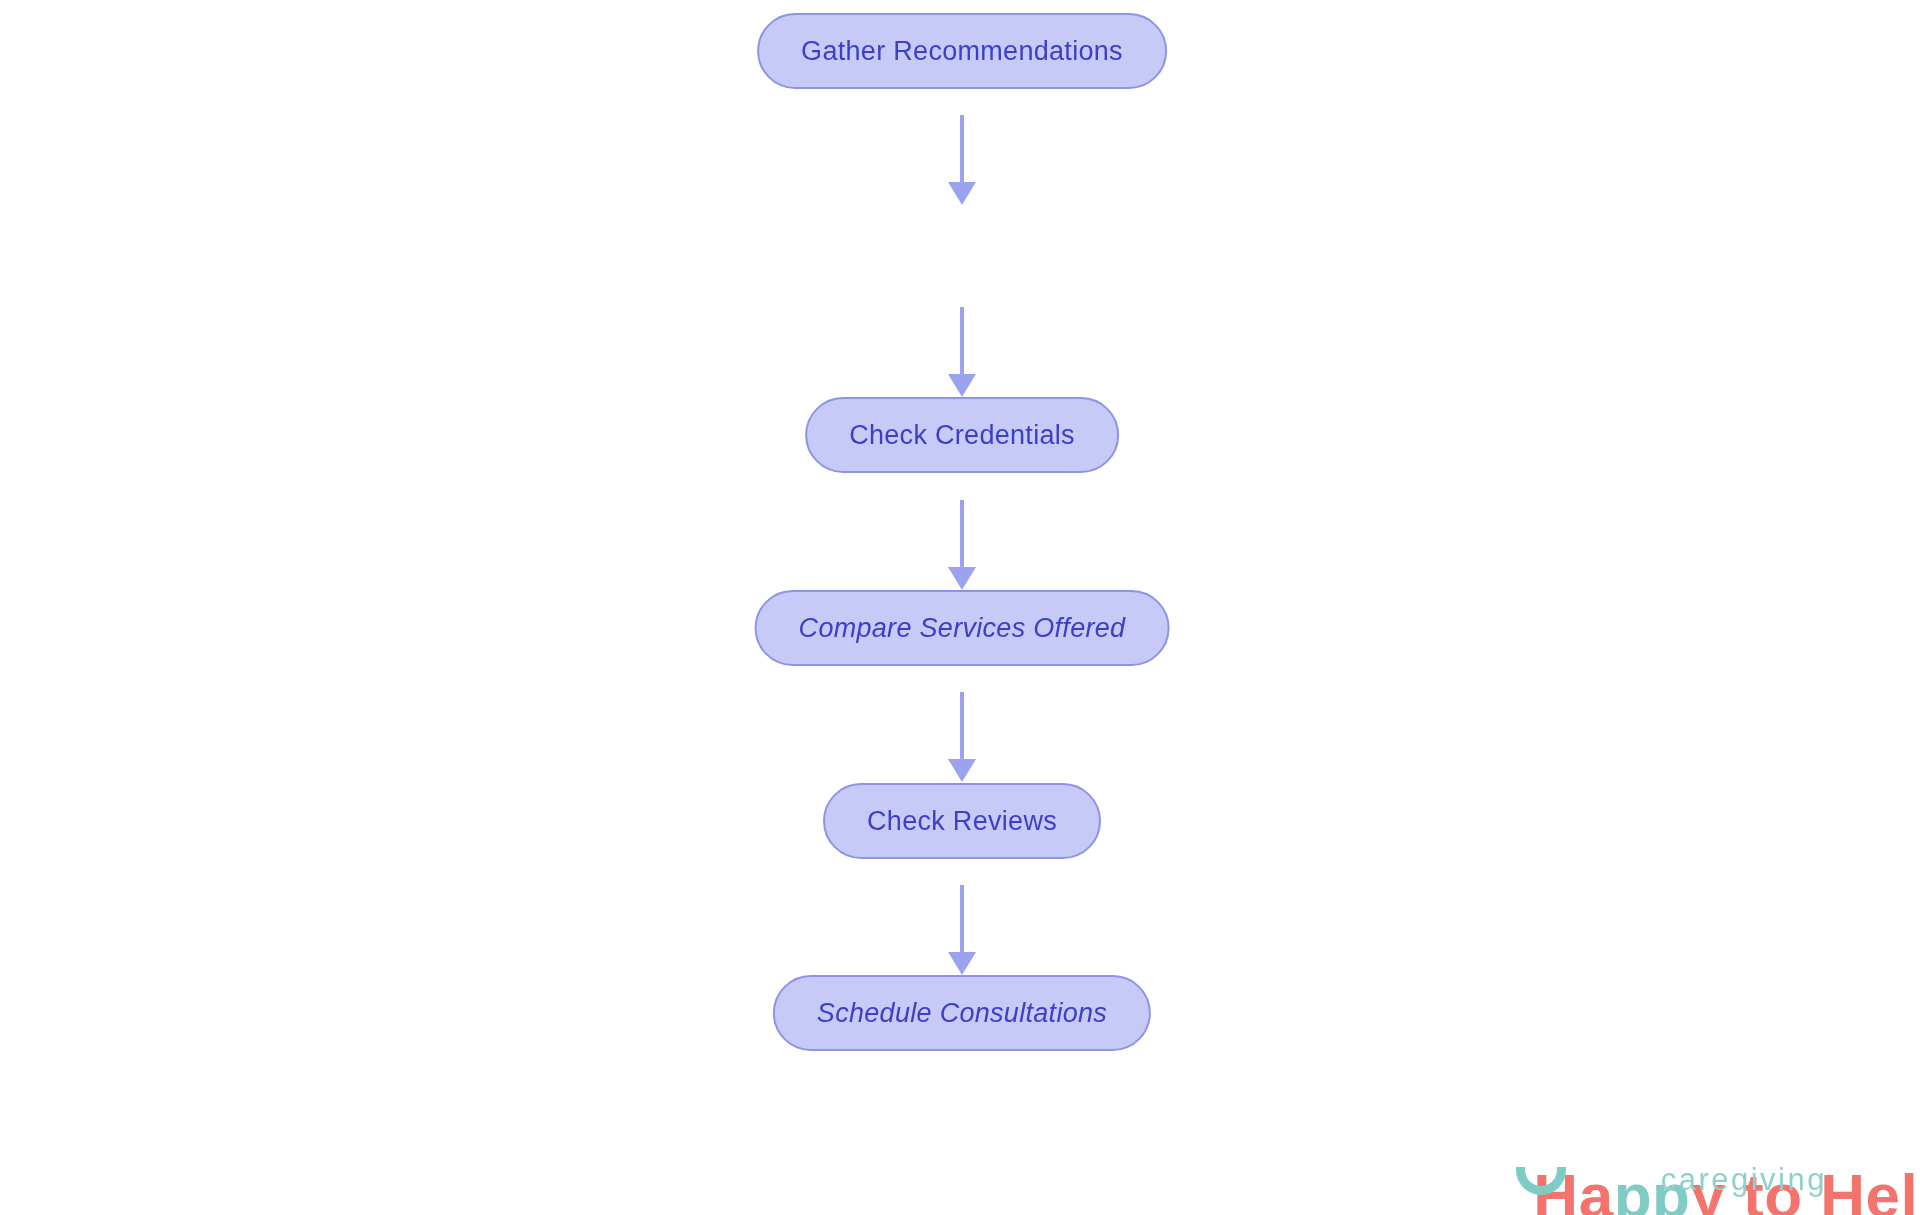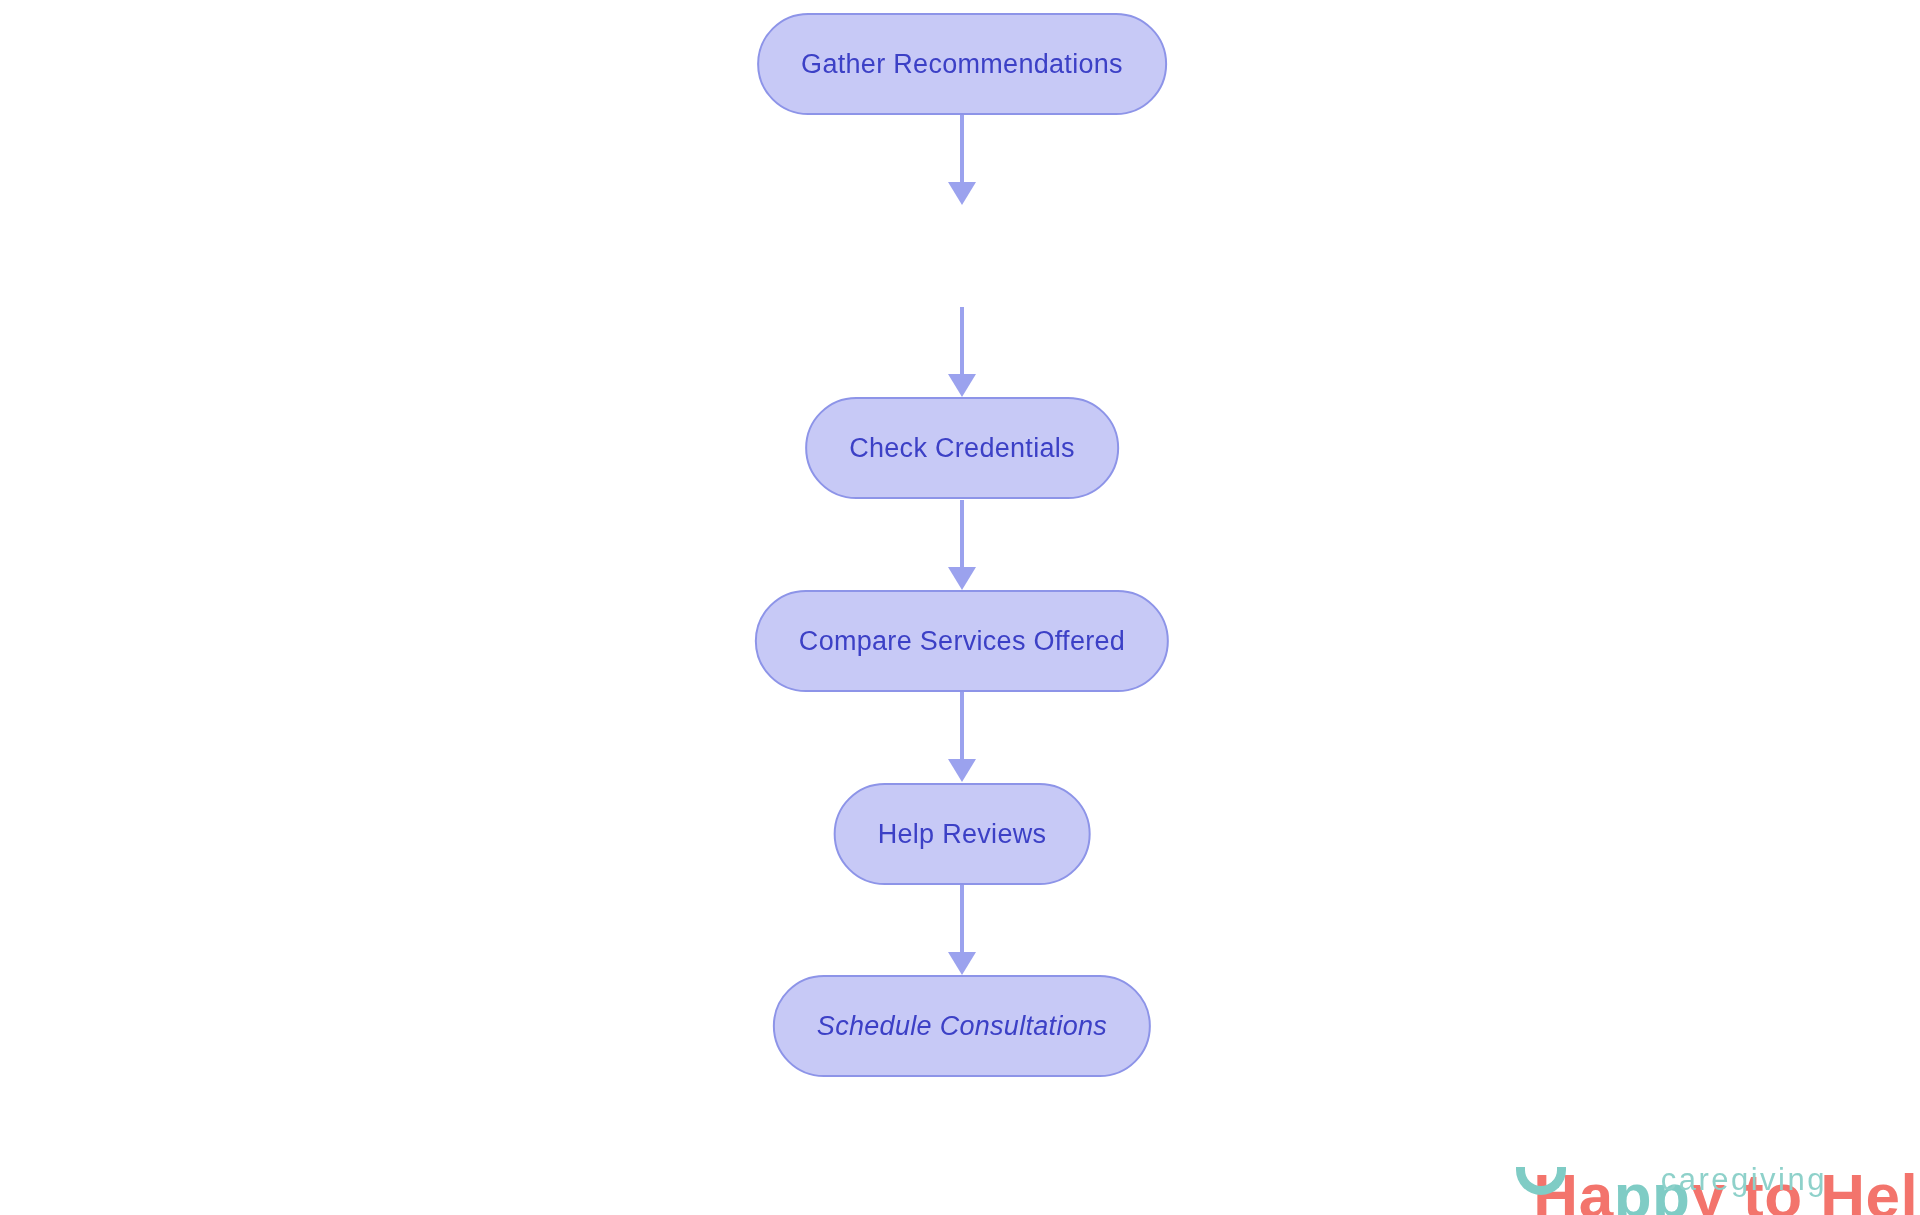--- a/index.html
+++ b/index.html
@@ -16,40 +16,40 @@
   }
   .canvas {
     position: absolute;
     inset: 0;
   }
   
   .flow-node {
     position: absolute;
     left: 962px;
     transform: translateX(-50%);
-    height: 102px;
+    height: 76px;
     display: flex;
     align-items: center;
     justify-content: flex-start;
     padding: 0 42px;
     box-sizing: border-box;
     white-space: nowrap;
     background: var(--node-fill, #c7c9f6);
     border: 2px solid var(--node-border, #8d94e8);
     border-radius: 51px;
   }
   .flow-node .node-label {
     font-size: 27px;
     color: var(--node-text, #3c40c6);
     letter-spacing: 0.3px;
   }
   .pos-n1 { top: 13px; }
   .pos-n2 { top: 205px; }
   .pos-n3 { top: 397px; }
-  .pos-n4 { top: 590px; }
+  .pos-n4 { top: 590px; font-style: italic; }
   .pos-n5 { top: 783px; }
   .pos-n6 { top: 975px; font-style: italic; }
 
   
   .flow-arrow {
     position: absolute;
     left: 962px;
     transform: translateX(-50%);
     height: 90px;
     display: flex;
@@ -147,21 +147,21 @@
   <div class="flow-node pos-n4">
     <span class="node-label">Compare Services Offered</span>
   </div>
 
   <div class="flow-arrow pos-a4">
     <div class="arrow-line"></div>
     <div class="arrow-head"></div>
   </div>
 
   <div class="flow-node pos-n5">
-    <span class="node-label">Help Reviews</span>
+    <span class="node-label">Check Reviews</span>
   </div>
 
   <div class="flow-arrow pos-a5">
     <div class="arrow-line"></div>
     <div class="arrow-head"></div>
   </div>
 
   <div class="flow-node pos-n6">
     <span class="node-label">Schedule Consultations</span>
   </div>

